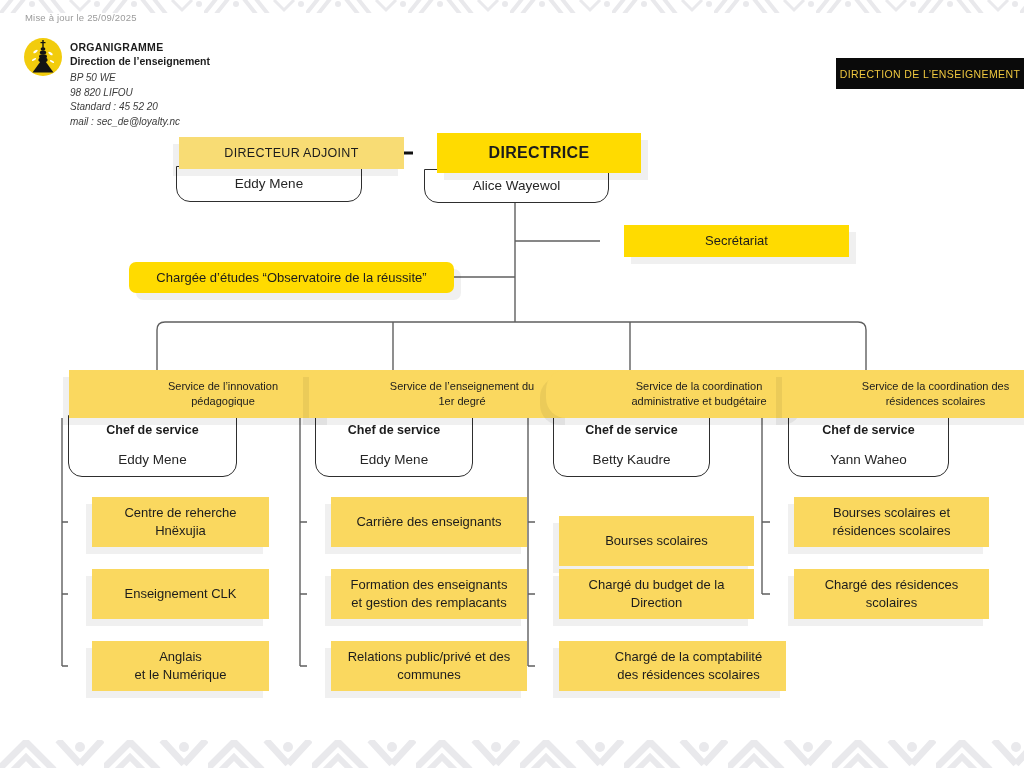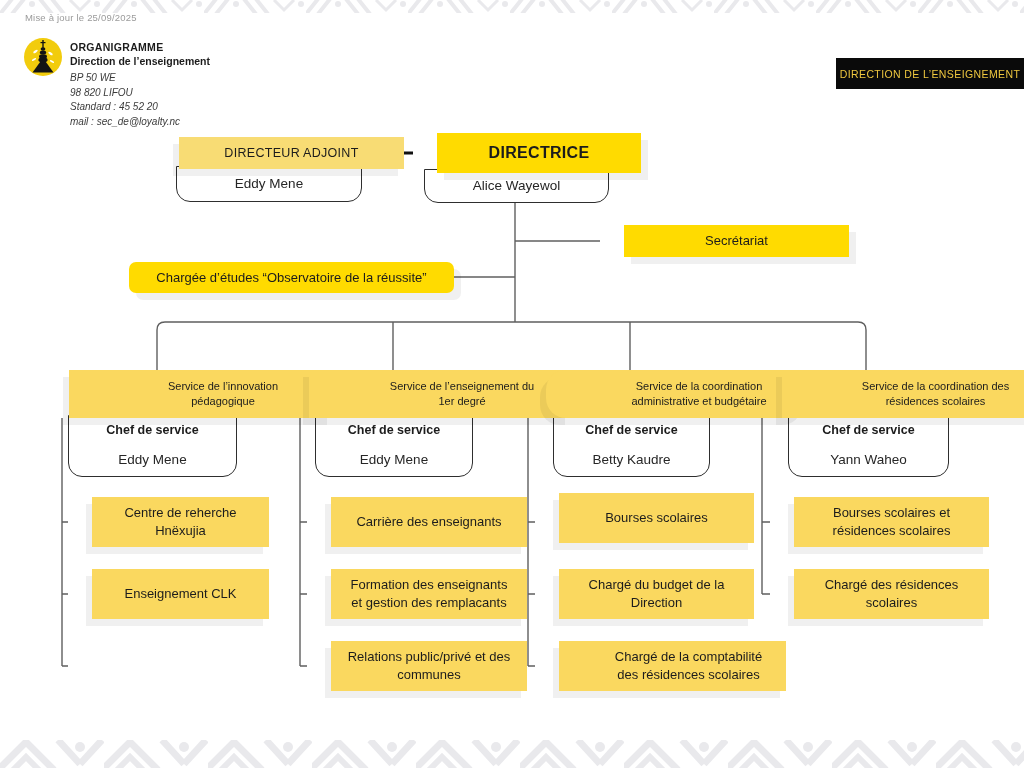--- a/index.html
+++ b/index.html
@@ -142,40 +142,42 @@
 
   <div class="namebox" style="left:68px;top:415px;width:167px;height:60px;">
     <div class="chef-label">Chef de service</div>
     <div class="fs-name">Eddy Mene</div>
   </div>
   <div class="ybox soft fs-service" style="left:45px;top:370px;width:220px;height:48px;">Service de l’innovation
 pédagogique</div>
   <div class="ybox soft fs-unit" style="left:68px;top:497px;width:177px;height:50px;">Centre de reherche
 Hnëxujia</div>
   <div class="ybox soft fs-unit" style="left:68px;top:569px;width:177px;height:50px;">Enseignement CLK</div>
+  <div class="ybox soft fs-unit" style="left:68px;top:641px;width:177px;height:50px;">Anglais
+et le Numérique</div>
 
   <div class="namebox" style="left:315px;top:415px;width:156px;height:60px;">
     <div class="chef-label">Chef de service</div>
     <div class="fs-name">Eddy Mene</div>
   </div>
   <div class="ybox soft fs-service" style="left:285px;top:370px;width:218px;height:48px;">Service de l’enseignement du
 1er degré</div>
   <div class="ybox soft fs-unit" style="left:307px;top:497px;width:196px;height:50px;">Carrière des enseignants</div>
   <div class="ybox soft fs-unit" style="left:307px;top:569px;width:196px;height:50px;">Formation des enseignants
 et gestion des remplacants</div>
   <div class="ybox soft fs-unit" style="left:307px;top:641px;width:196px;height:50px;">Relations public/privé et des
 communes</div>
 
   <div class="namebox" style="left:553px;top:415px;width:155px;height:60px;">
     <div class="chef-label">Chef de service</div>
     <div class="fs-name">Betty Kaudre</div>
   </div>
   <div class="ybox soft fs-service" style="left:522px;top:370px;width:218px;height:48px;border-radius:20px;">Service de la coordination
 administrative et budgétaire</div>
-  <div class="ybox soft fs-unit" style="left:535px;top:493px;width:195px;height:50px;">Bourses scolaires</div>
+  <div class="ybox soft fs-unit" style="left:535px;top:516px;width:195px;height:50px;">Bourses scolaires</div>
   <div class="ybox soft fs-unit" style="left:535px;top:569px;width:195px;height:50px;">Chargé du budget de la
 Direction</div>
   <div class="ybox soft fs-unit" style="left:535px;top:641px;width:195px;height:50px;padding-left:32px;">Chargé de la comptabilité
 des résidences scolaires</div>
 
   <div class="namebox" style="left:788px;top:415px;width:159px;height:60px;">
     <div class="chef-label">Chef de service</div>
     <div class="fs-name">Yann Waheo</div>
   </div>
   <div class="ybox soft fs-service" style="left:758px;top:370px;width:219px;height:48px;">Service de la coordination des

